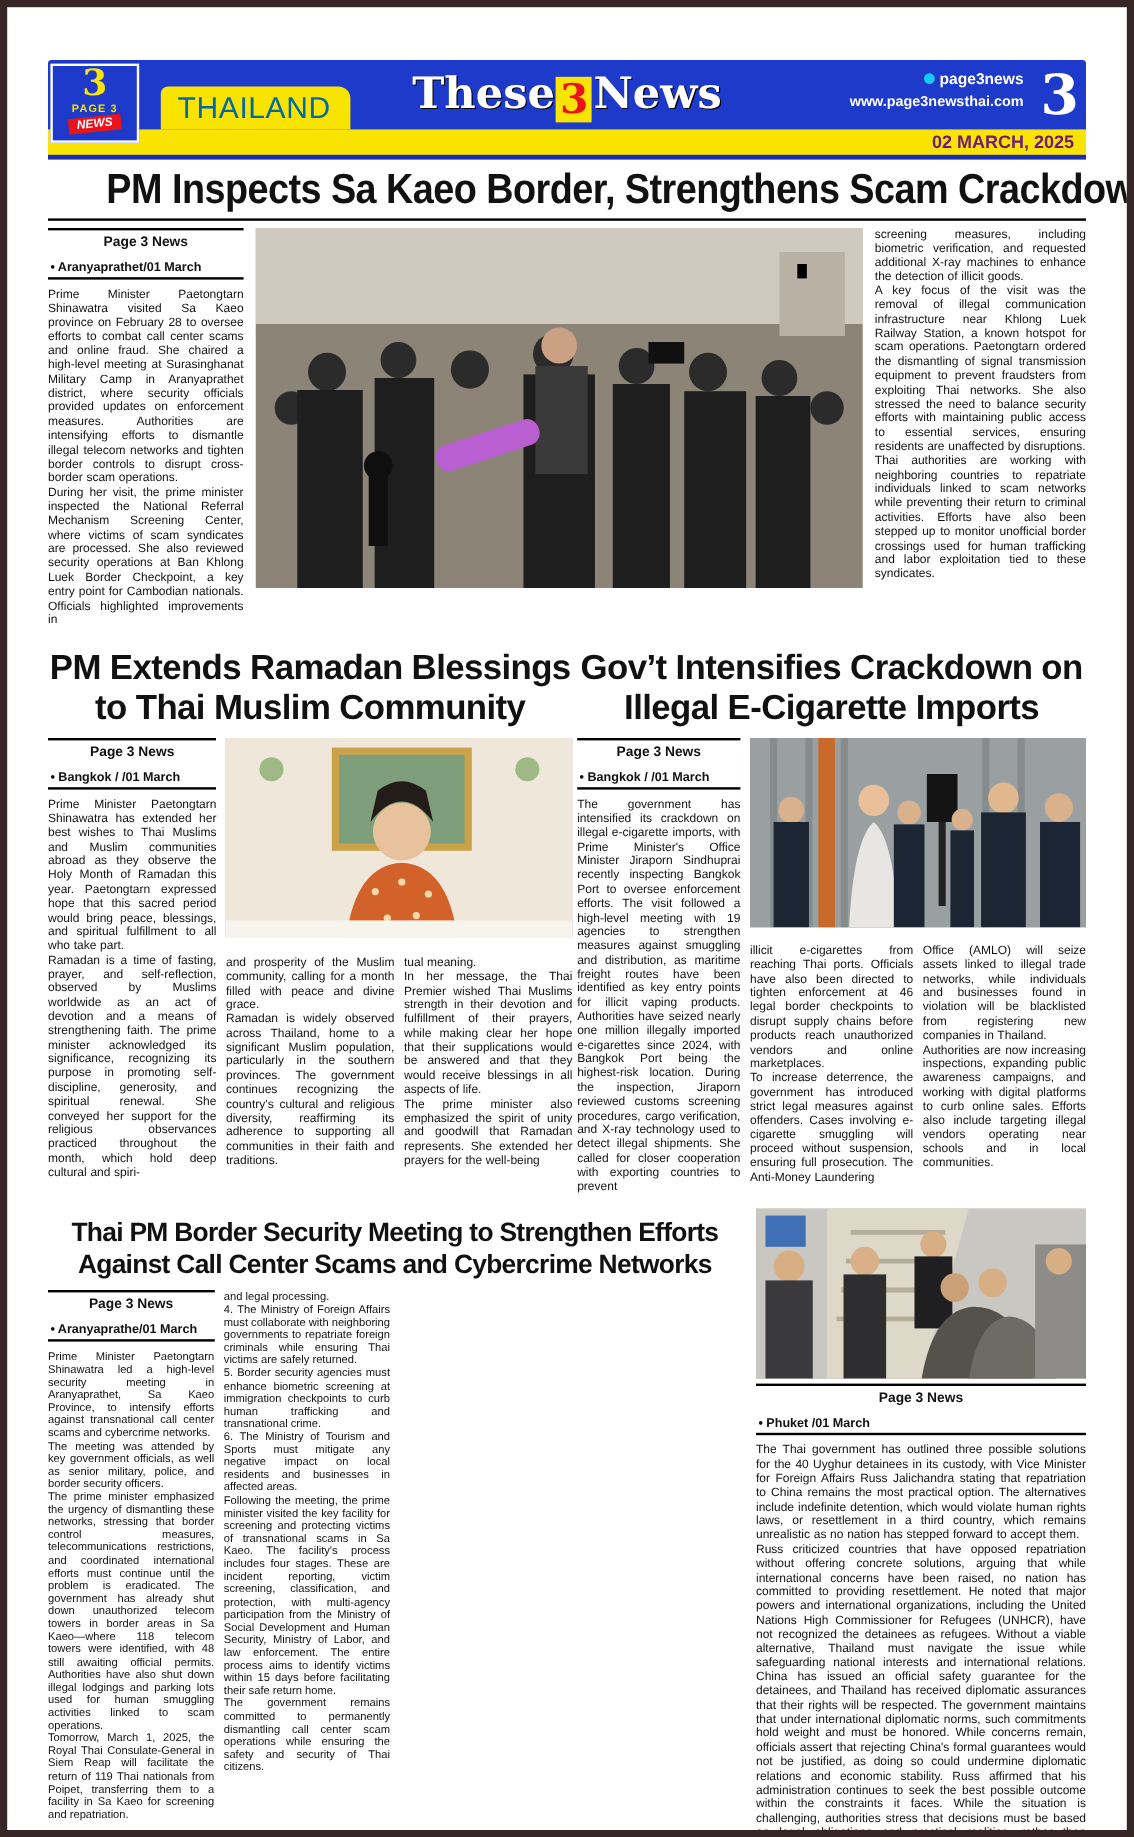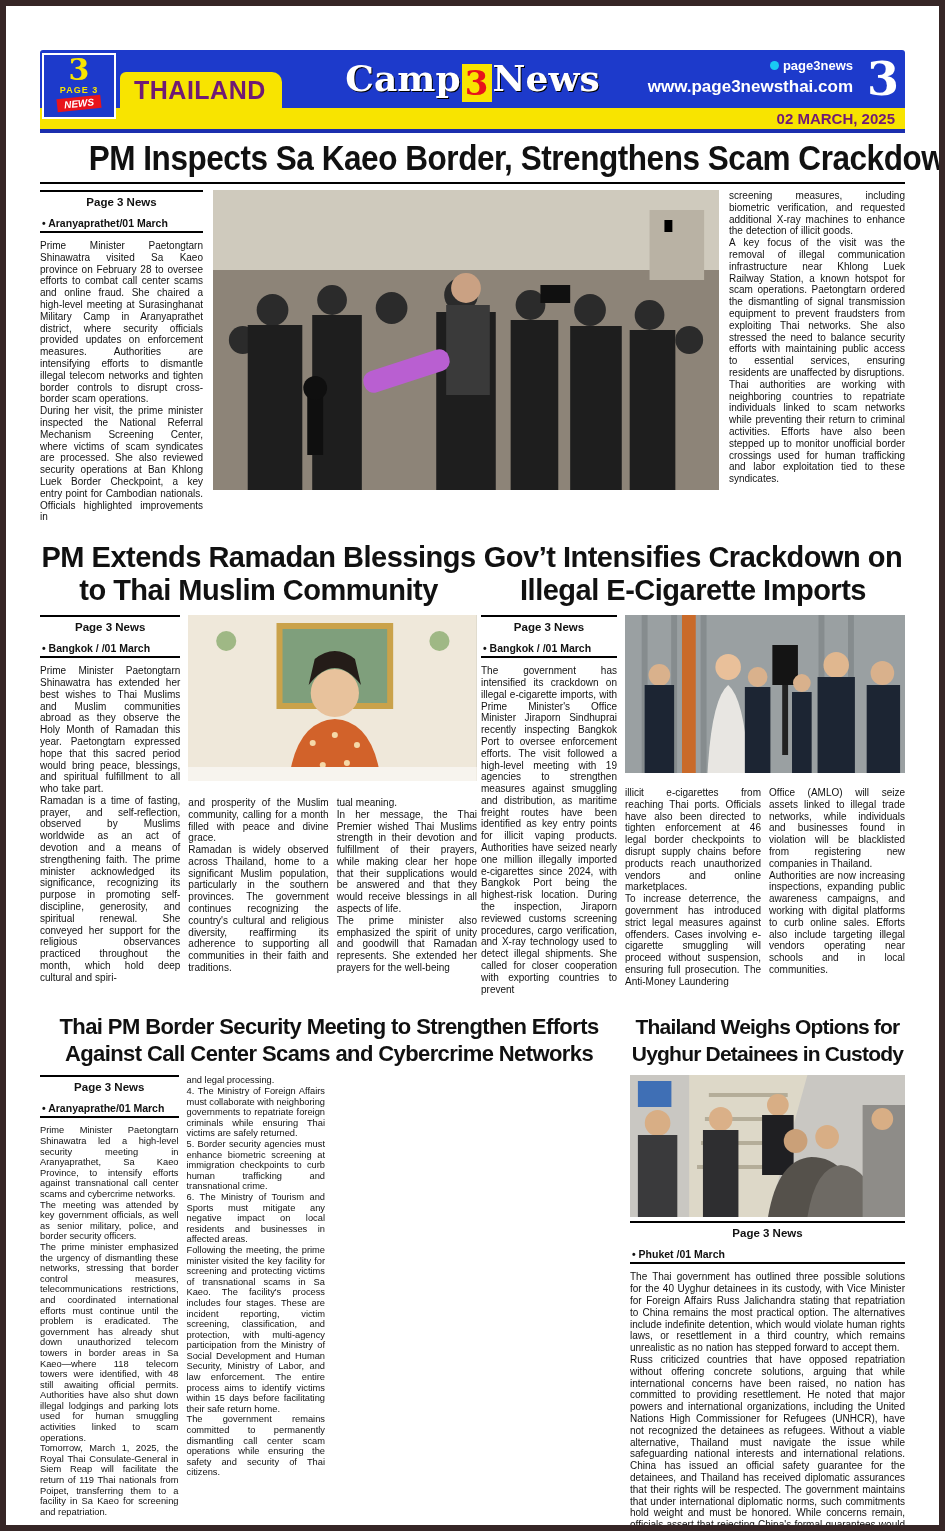--- a/index.html
+++ b/index.html
@@ -18,37 +18,37 @@
     background:#1d3acb; border:2px solid #fff; z-index:3;
     display:flex; flex-direction:column; align-items:center; justify-content:flex-start;
   }
   .logo-num { color:#f8e400; font-weight:bold; font-size:30px; line-height:30px; font-family:"DejaVu Serif", serif; }
   .logo-sub { color:#f8e400; font-weight:bold; font-size:9px; letter-spacing:1px; }
   .logo-ribbon {
     margin-top:2px; background:#e8131b; color:#fff; font-weight:bold; font-size:10px;
     font-style:italic; padding:1px 7px; transform:rotate(-6deg);
   }
   .edition-tab {
-    position:absolute; left:80px; top:22px; height:36px; z-index:2;
-    background:#f8e400; color:#701a75; font-weight:bold; font-size:25px;
+    position:absolute; left:94px; top:22px; height:36px; z-index:2;
+    background:#f8e400; color:#0369a1; font-weight:normal; font-size:25px;
     padding:4px 16px 0 14px; border-radius:6px 10px 0 0; letter-spacing:0.5px;
   }
   .mast-title {
     position:absolute; left:0; right:0; top:8px; text-align:center;
     color:#fff; font-family:"DejaVu Serif", serif; font-weight:bold; font-size:36px;
     text-shadow:1px 1px 0 #000; z-index:1; line-height:40px;
   }
   .mast-title .num3 {
     display:inline-block; background:#f8e400; color:#e8131b; font-size:34px;
     width:30px; line-height:38px; vertical-align:-4px; margin:0 1px; text-shadow:none;
   }
   .mast-right { position:absolute; right:52px; top:8px; text-align:right; color:#fff; z-index:2; }
   .mast-social { font-weight:bold; font-size:13px; }
   .dot { display:inline-block; width:9px; height:9px; border-radius:50%; background:#19c9f4; margin-right:4px; }
-  .mast-site { font-weight:bold; font-size:17px; margin-top:4px; }
+  .mast-site { font-weight:bold; font-size:12px; margin-top:4px; }
   .mast-pagenum {
     position:absolute; right:6px; top:2px; color:#fff; font-weight:bold; font-size:46px;
     font-family:"DejaVu Serif", serif; z-index:2;
   }
   .date-strip {
     height:21px; background:#f8e400; text-align:right; padding:2px 10px 0 0;
     font-weight:bold; font-size:15px; color:#701a75;
   }
   .navy-line { height:4px; background:#1b2fae; }
   
@@ -95,21 +95,21 @@
 
   <div class="masthead">
     <div class="mast-bar">
       <div class="logo-box">
         <span class="logo-num">3</span>
         <span class="logo-sub">PAGE 3</span>
         <span class="logo-ribbon">NEWS</span>
       </div>
       <div class="edition-tab">THAILAND</div>
       <div class="mast-title">
-        <span>Camp</span><span class="num3">3</span><span>News</span>
+        <span>These</span><span class="num3">3</span><span>News</span>
       </div>
       <div class="mast-right">
         <div class="mast-social"><span class="dot"></span><span>page3news</span></div>
         <div class="mast-site">www.page3newsthai.com</div>
       </div>
       <div class="mast-pagenum">3</div>
     </div>
     <div class="date-strip">02 MARCH, 2025</div>
     <div class="navy-line"></div>
   </div>
@@ -285,21 +285,20 @@
 4. The Ministry of Foreign Affairs must collaborate with neighboring governments to repatriate foreign criminals while ensuring Thai victims are safely returned.
 5. Border security agencies must enhance biometric screening at immigration checkpoints to curb human trafficking and transnational crime.
 6. The Ministry of Tourism and Sports must mitigate any negative impact on local residents and businesses in affected areas.
 Following the meeting, the prime minister visited the key facility for screening and protecting victims of transnational scams in Sa Kaeo. The facility's process includes four stages. These are incident reporting, victim screening, classification, and protection, with multi-agency participation from the Ministry of Social Development and Human Security, Ministry of Labor, and law enforcement. The entire process aims to identify victims within 15 days before facilitating their safe return home.
 The government remains committed to permanently dismantling call center scam operations while ensuring the safety and security of Thai citizens.</div>
         </div>
       </div>
     </div>
 
     <div>
-      <div class="h3r">Thailand Weighs Options for Uyghur Detainees in Custody</div>
       <div class="photo ph-uyg" title="detainees-reunion-at-aircraft-stairs">
         <svg viewBox="0 0 279 142" preserveAspectRatio="none">
           <rect width="279" height="142" fill="#c9c7c2"></rect>
           <path d="M60 0 L180 0 L140 142 L60 142 Z" fill="#ddd8c8"></path>
           <g stroke="#b4ad99" stroke-width="4">
               <line x1="80" y1="20" x2="160" y2="20"></line>
               <line x1="76" y1="44" x2="156" y2="44"></line>
               <line x1="72" y1="68" x2="150" y2="68"></line>
               <line x1="68" y1="92" x2="146" y2="92"></line>
             </g>

